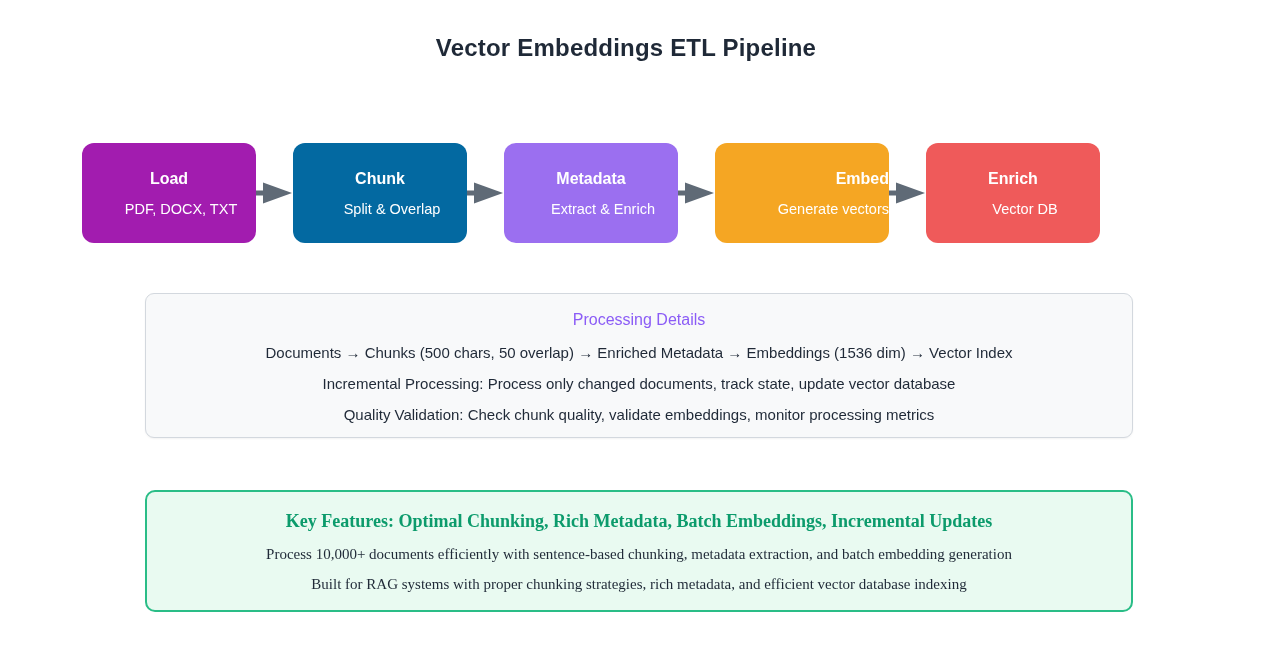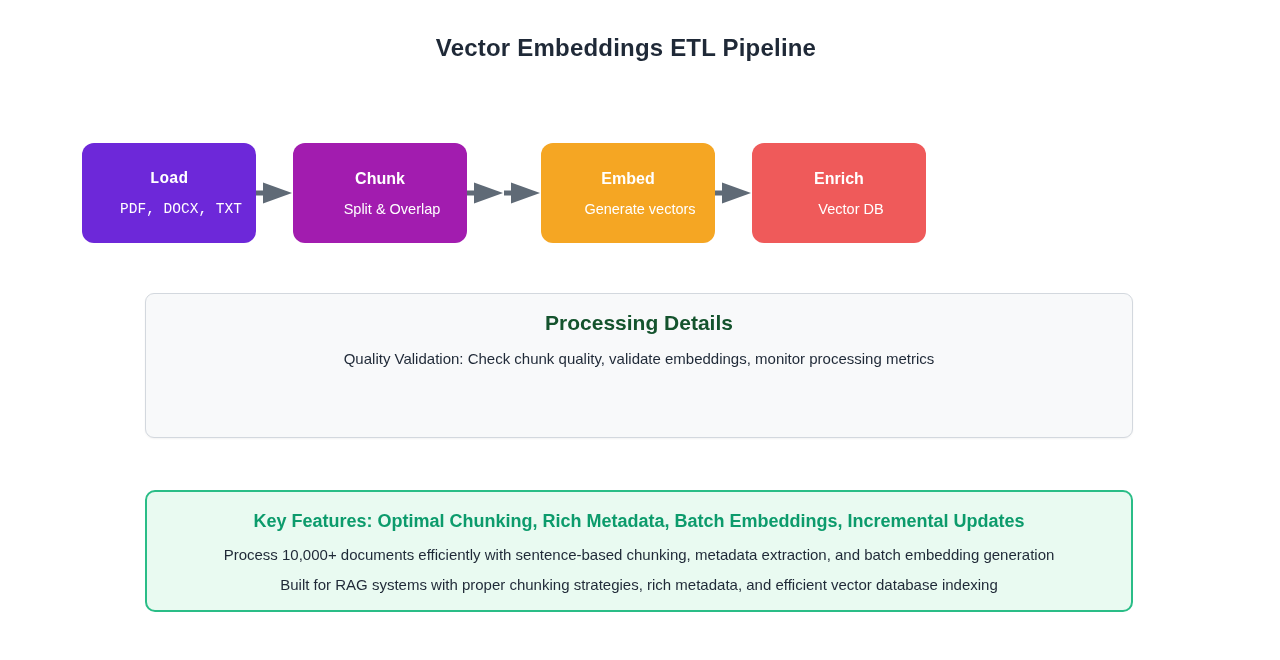--- a/index.html
+++ b/index.html
@@ -66,38 +66,39 @@
   }
   .panel-processing {
     top: 293px;
     height: 145px;
     background: #f8f9fa;
     border: 1px solid #d3d8de;
     box-shadow: 0 1px 2px rgba(0,0,0,0.05);
   }
   .panel-processing .panel-title {
     margin-top: 17px;
-    font-size: 21px;
-    font-weight: 700;
-    color: #14532d;
+    font-size: 16px;
+    font-weight: 400;
+    color: #8b5cf6;
   }
   .panel-processing .panel-line {
     font-size: 15px;
     color: #1f2937;
     margin-top: 16px;
     line-height: 15px;
   }
   .panel-processing .panel-line:first-of-type { margin-top: 23px; }
 
   .panel-features {
     top: 490px;
     height: 122px;
     background: #e9faf1;
     border: 2px solid #2abd87;
     border-radius: 10px;
+    font-family: Liberation Serif, serif;
   }
   .panel-features .panel-title {
     margin-top: 19px;
     font-size: 18px;
     font-weight: 700;
     color: #0c9b6c;
   }
   .panel-features .panel-line {
     font-size: 15px;
     color: #1f2937;
@@ -108,65 +109,71 @@
 </style>
 </head>
 <body>
 
 <div class="page">
 
   <div class="page-title">Vector Embeddings ETL Pipeline</div>
 
   <div class="pipeline">
 
-    <div class="stage" style="background-color: #6d28d9; font-family: Liberation Mono, monospace;">
+    <div class="stage" style="background-color: #a21caf;">
       <div class="stage-title">Load</div>
       <div class="stage-sub">PDF, DOCX, TXT</div>
     </div>
 
     <svg class="flow-arrow" viewBox="0 0 37 24" style="fill: rgb(95, 106, 118);">
       <rect x="0" y="9.5" width="10" height="5"></rect>
       <polygon points="7,1.5 36,12 7,22.5"></polygon>
     </svg>
 
-    <div class="stage" style="background-color: #a21caf;">
+    <div class="stage" style="background-color: #0369a1;">
       <div class="stage-title">Chunk</div>
       <div class="stage-sub">Split &amp; Overlap</div>
     </div>
 
     <svg class="flow-arrow" viewBox="0 0 37 24" style="fill: rgb(95, 106, 118);">
       <rect x="0" y="9.5" width="10" height="5"></rect>
       <polygon points="7,1.5 36,12 7,22.5"></polygon>
     </svg>
 
+    <div class="stage" style="background-color: rgb(155, 111, 240);">
+      <div class="stage-title">Metadata</div>
+      <div class="stage-sub">Extract &amp; Enrich</div>
+    </div>
 
     <svg class="flow-arrow" viewBox="0 0 37 24" style="fill: rgb(95, 106, 118);">
       <rect x="0" y="9.5" width="10" height="5"></rect>
       <polygon points="7,1.5 36,12 7,22.5"></polygon>
     </svg>
 
-    <div class="stage" style="background-color: rgb(245, 166, 35);">
+    <div class="stage" style="background-color: rgb(245, 166, 35); align-items: flex-end;">
       <div class="stage-title">Embed</div>
       <div class="stage-sub">Generate vectors</div>
     </div>
 
     <svg class="flow-arrow" viewBox="0 0 37 24" style="fill: rgb(95, 106, 118);">
       <rect x="0" y="9.5" width="10" height="5"></rect>
       <polygon points="7,1.5 36,12 7,22.5"></polygon>
     </svg>
 
     <div class="stage" style="background-color: rgb(239, 90, 90);">
       <div class="stage-title">Enrich</div>
       <div class="stage-sub">Vector DB</div>
     </div>
 
   </div>
 
   <div class="panel panel-processing">
     <div class="panel-title">Processing Details</div>
+    <div class="panel-line">Documents → Chunks (500 chars, 50 overlap) → Enriched Metadata → Embeddings (1536 dim) → Vector Index</div>
+    <div class="panel-line">Incremental Processing: Process only changed documents, track state, update vector database</div>
     <div class="panel-line">Quality Validation: Check chunk quality, validate embeddings, monitor processing metrics</div>
   </div>
 
   <div class="panel panel-features">
     <div class="panel-title">Key Features: Optimal Chunking, Rich Metadata, Batch Embeddings, Incremental Updates</div>
     <div class="panel-line">Process 10,000+ documents efficiently with sentence-based chunking, metadata extraction, and batch embedding generation</div>
     <div class="panel-line">Built for RAG systems with proper chunking strategies, rich metadata, and efficient vector database indexing</div>
   </div>
 
 </div>

